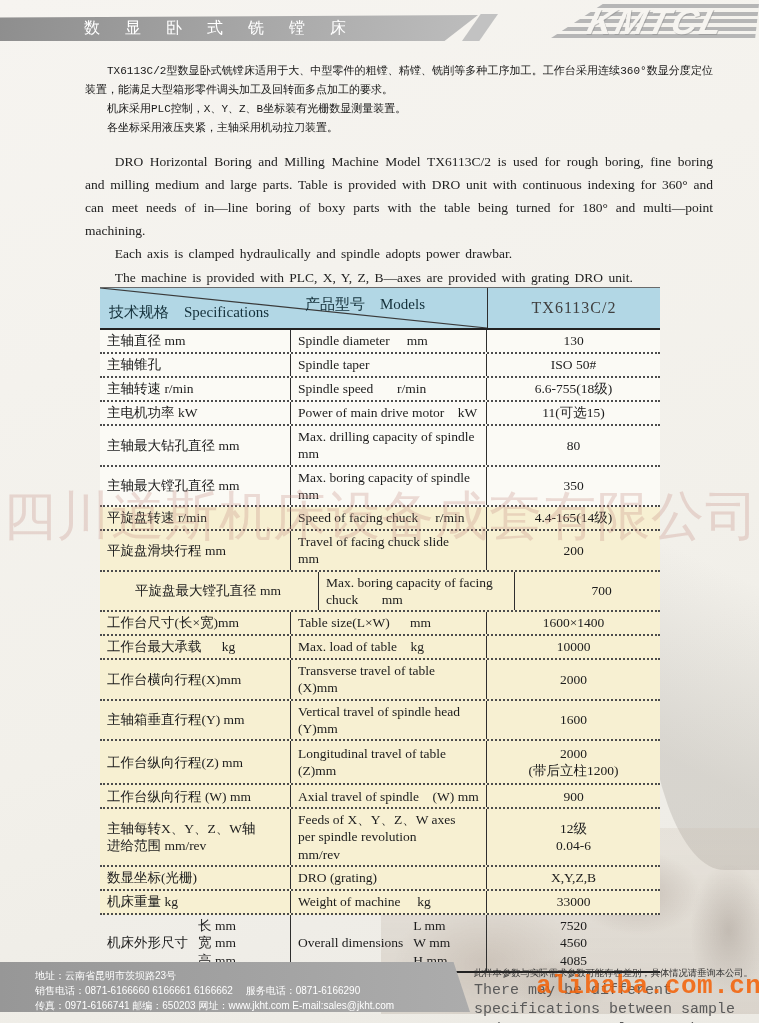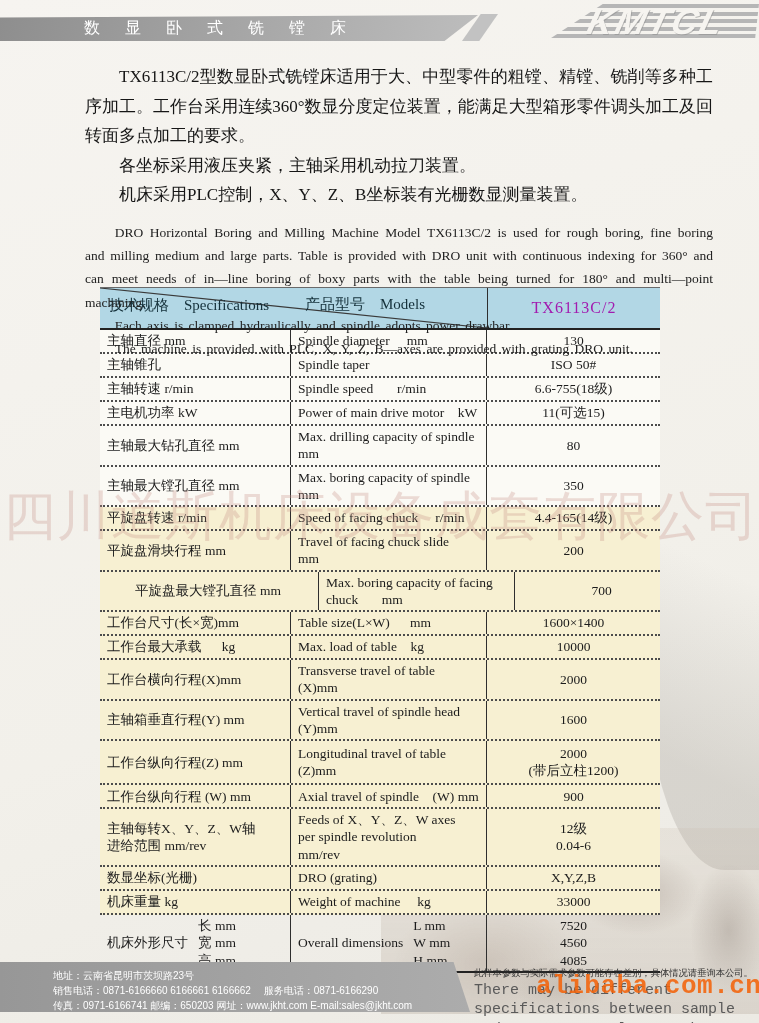--- a/index.html
+++ b/index.html
@@ -40,22 +40,22 @@
     position: absolute; left: 556px; top: 1px; width: 200px; height: 42px;
     font-family: "Liberation Sans", sans-serif; font-weight: bold; font-style: italic;
     font-size: 36px; color: #f6f4f0; letter-spacing: 2px; text-align: center;
     transform: skewX(-14deg); z-index: 7;
     text-shadow: 1px 1px 0 rgba(140,140,140,.55);
   }
 
   
   .intro { position: absolute; left: 85px; top: 62px; width: 628px; z-index: 2; }
   .intro-cn p {
-    font-family: Liberation Serif, serif;
-    font-size: 17px; line-height: 1.74; color: #161616;
+    font-family: Liberation Mono, monospace;
+    font-size: 11px; line-height: 1.74; color: #161616;
     text-align: justify; text-indent: 2em;
   }
   .intro-en { margin-top: 11px; }
   .intro-en p {
     font-size: 13.5px; line-height: 1.72; color: #222;
     text-align: justify; text-indent: 2.2em; word-spacing: 2px;
   }
 
   
   .spec-table {
@@ -63,24 +63,24 @@
     border-top: 1.2px solid #6a6a6a; border-bottom: 2.5px solid #222;
     z-index: 1;
   }
   .thead {
     display: grid; grid-template-columns: 387px 173px; height: 42px;
     background: #b2d7e5; border-bottom: 2.5px solid #222; position: relative;
   }
   .diag-cell { position: relative; }
   .diag-cell svg { position: absolute; inset: 0; width: 100%; height: 100%; }
   .models-label { position: absolute; left: 205px; top: 7px; font-size: 15px; color: #14303a; white-space: pre-wrap; }
-  .spec-label  { position: absolute; left: 9px; bottom: 13px; font-size: 15px; color: #14303a; white-space: pre-wrap; text-align: center; }
+  .spec-label  { position: absolute; left: 9px; bottom: 6px; font-size: 15px; color: #14303a; white-space: pre-wrap; text-align: center; }
   .model-cell {
     border-left: 1.6px solid #2e2e2e; display: flex; align-items: center; justify-content: center;
-    font-size: 16px; letter-spacing: 1px; color: #a21caf;
+    font-size: 16px; letter-spacing: 1px; color: #404040;
   }
 
   .row {
     display: grid; grid-template-columns: 190px 197px 173px;
     border-bottom: 2px dotted #4c4c4c; min-height: 24px; background: #fbfaf5;
   }
   .row.tint { background: #f7f0d2; }
   .row.row-last { border-bottom: none; background: transparent; min-height: 54px; }
   .row.h2 { min-height: 40px; padding-left: 28px; }
   .row.h2b { min-height: 44px; }
@@ -113,21 +113,21 @@
       radial-gradient(70px 40px at 48% 85%, rgba(125,105,92,.40), transparent 70%),
       linear-gradient(180deg, rgba(196,182,166,.30), rgba(168,152,138,.45));
   }
 
   
   .footer-band {
     position: absolute; left: 0; top: 962px; width: 470px; height: 50px;
     background: linear-gradient(90deg, #979797, #acacac);
     clip-path: polygon(0 0, 96.5% 0, 100% 100%, 0 100%);
     color: #ffffff; font-family: "Liberation Sans", sans-serif;
-    font-size: 10px; line-height: 1.52; padding: 6px 0 0 53px; z-index: 6;
+    font-size: 10px; line-height: 1.52; padding: 6px 0 0 35px; z-index: 6;
     white-space: nowrap;
   }
   .footer-note { position: absolute; left: 474px; top: 967px; width: 282px; z-index: 6; }
   .footer-note .note-cn { font-size: 9.3px; color: #303030; line-height: 1.35; }
   .footer-note .note-en {
     font-family: Liberation Mono, monospace;
     font-size: 15px; color: #5a5a5a; line-height: 1.3; margin-top: 1px;
   }
   .wm-alibaba {
     position: absolute; left: 536px; top: 971px; z-index: 7;
@@ -143,22 +143,22 @@
   <div class="top-banner">
     <span class="title">数显卧式铣镗床</span>
   </div>
   <div class="banner-tail"></div>
   <div class="logo-stripes"></div>
   <div class="logo-text">KMTCL</div>
 
   <div class="intro">
     <div class="intro-cn">
       <p>TX6113C/2型数显卧式铣镗床适用于大、中型零件的粗镗、精镗、铣削等多种工序加工。工作台采用连续360°数显分度定位装置，能满足大型箱形零件调头加工及回转面多点加工的要求。</p>
+      <p>机床采用PLC控制，X、Y、Z、B坐标装有光栅数显测量装置。</p>
       <p>各坐标采用液压夹紧，主轴采用机动拉刀装置。</p>
-      <p>机床采用PLC控制，X、Y、Z、B坐标装有光栅数显测量装置。</p>
     </div>
     <div class="intro-en">
       <p>DRO Horizontal Boring and Milling Machine Model TX6113C/2 is used for rough boring, fine boring and milling medium and large parts. Table is provided with DRO unit with continuous indexing for 360° and can meet needs of in—line boring of boxy parts with the table being turned for 180° and multi—point machining.</p>
       <p>Each axis is clamped hydraulically and spindle adopts power drawbar.</p>
       <p>The machine is provided with PLC,  X, Y, Z, B—axes are provided with grating DRO unit.</p>
     </div>
   </div>
 
   <div class="swoosh"></div>
   <div class="factory-photo"></div>

